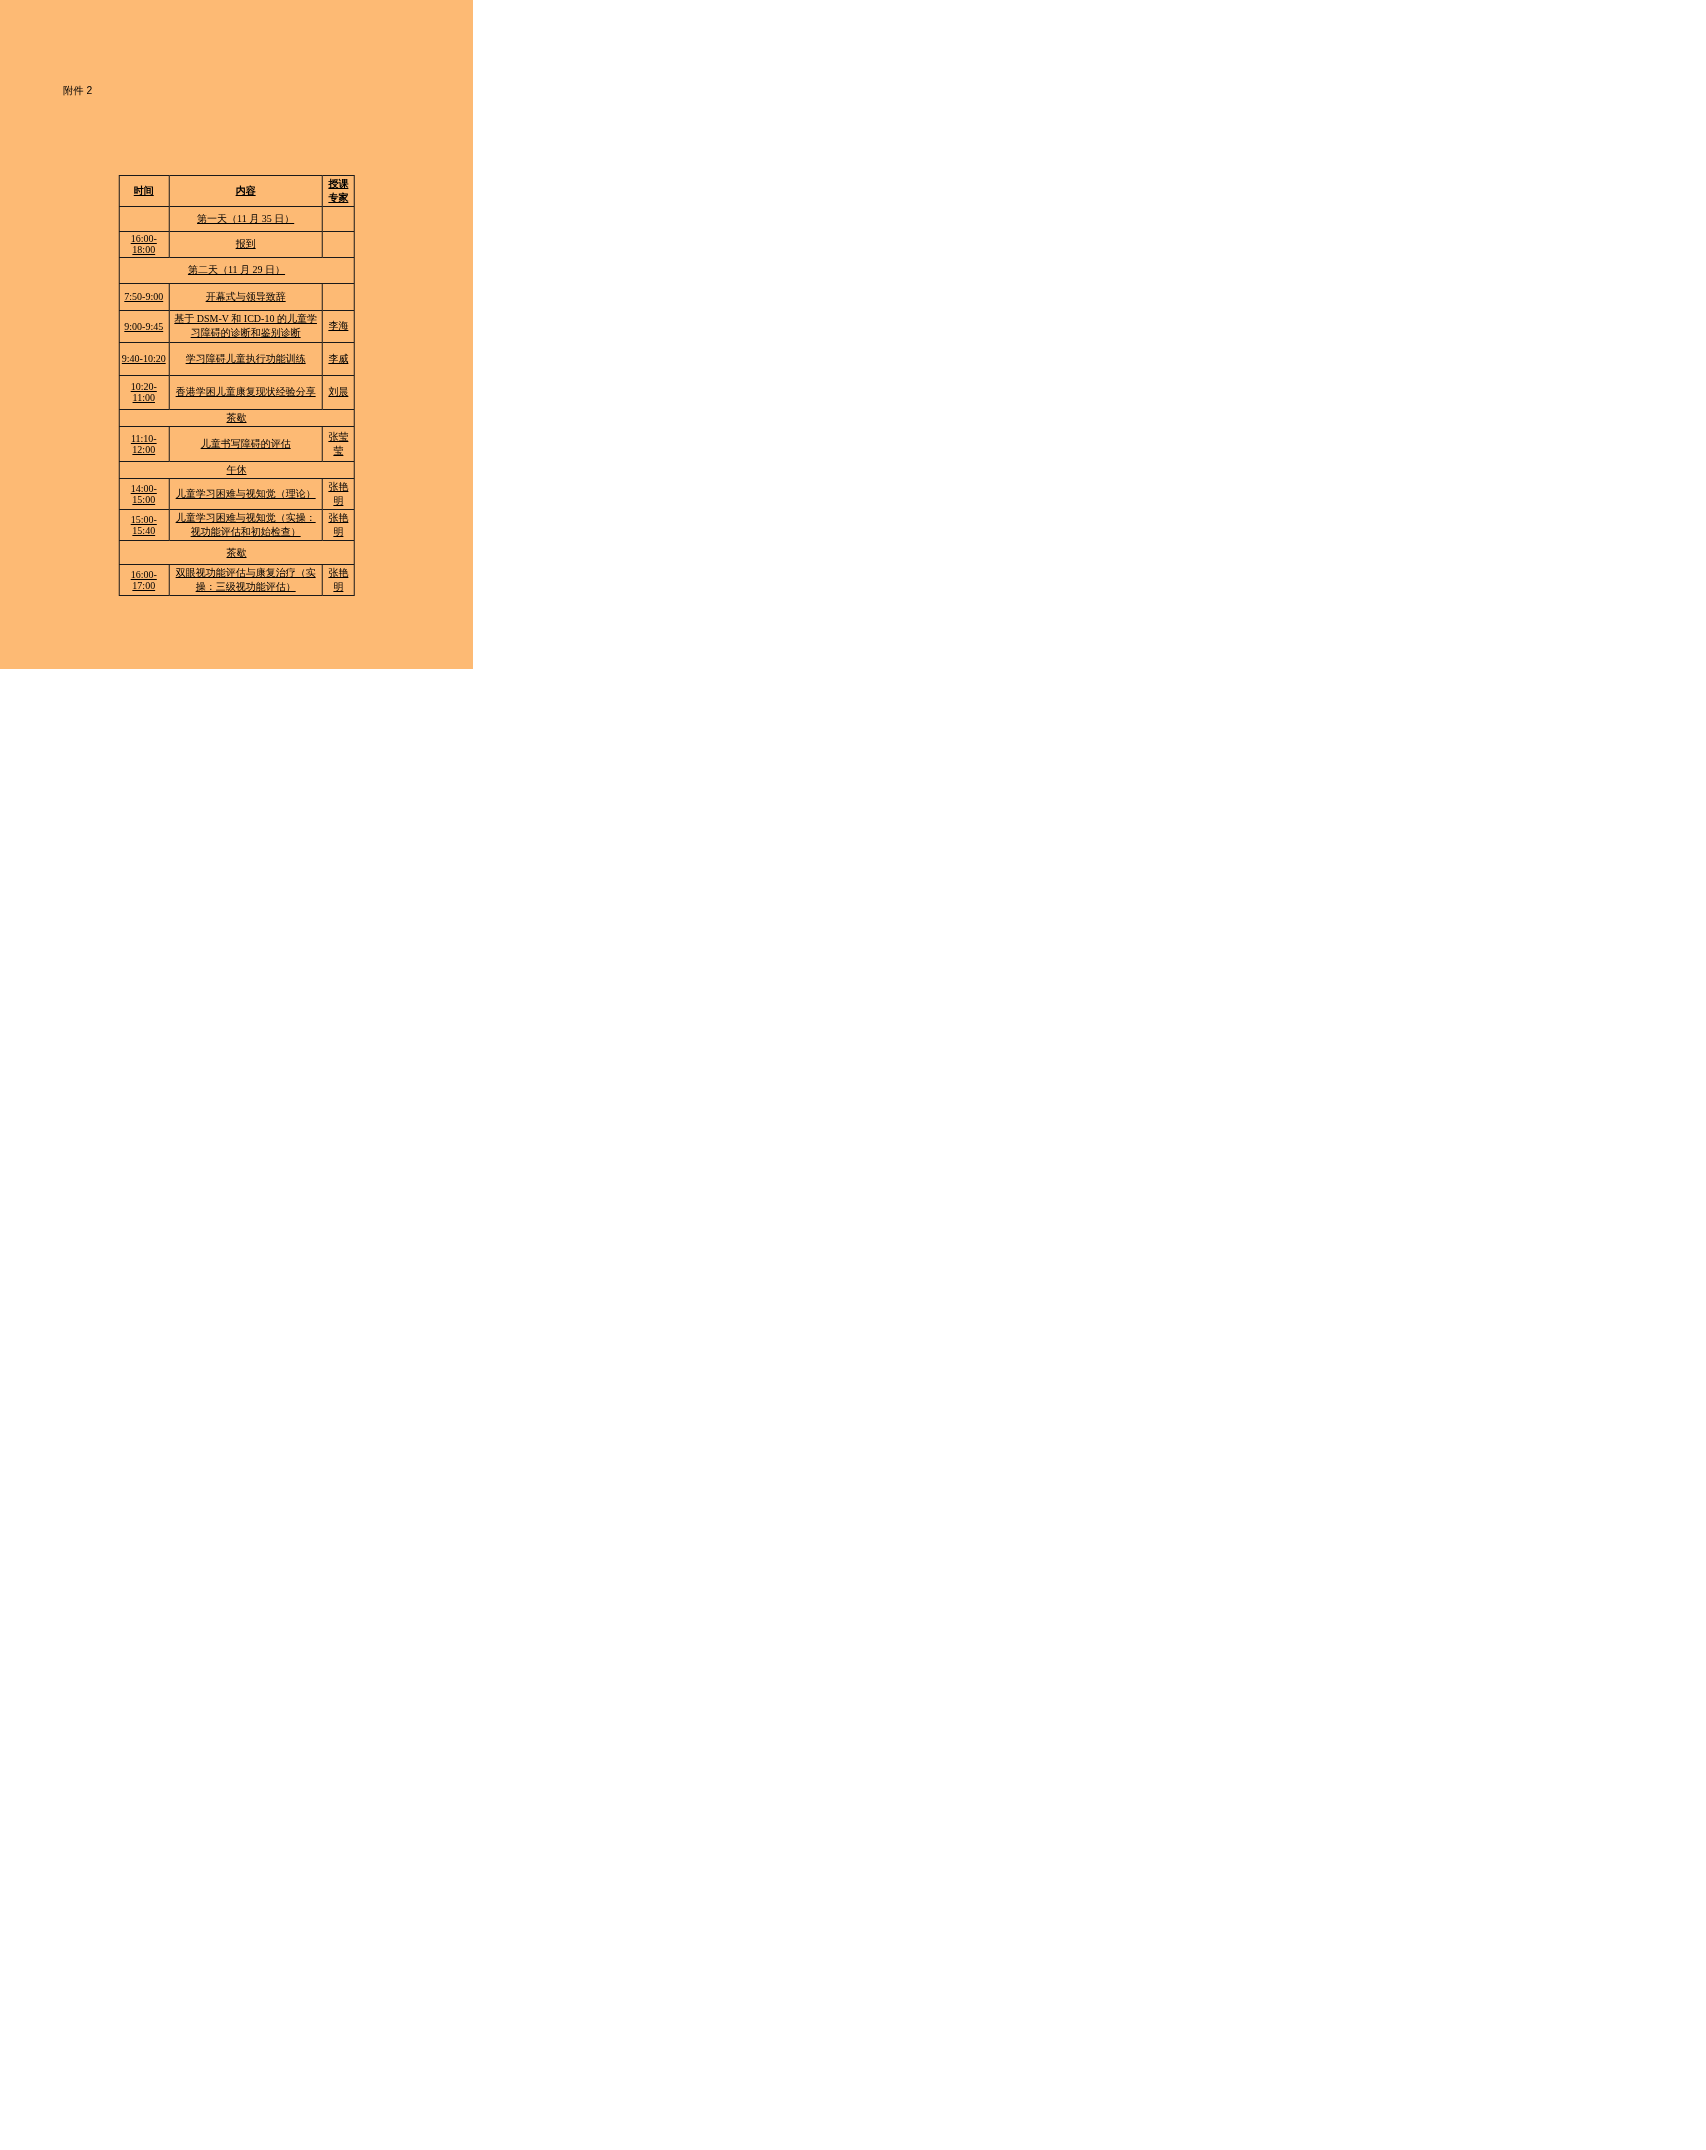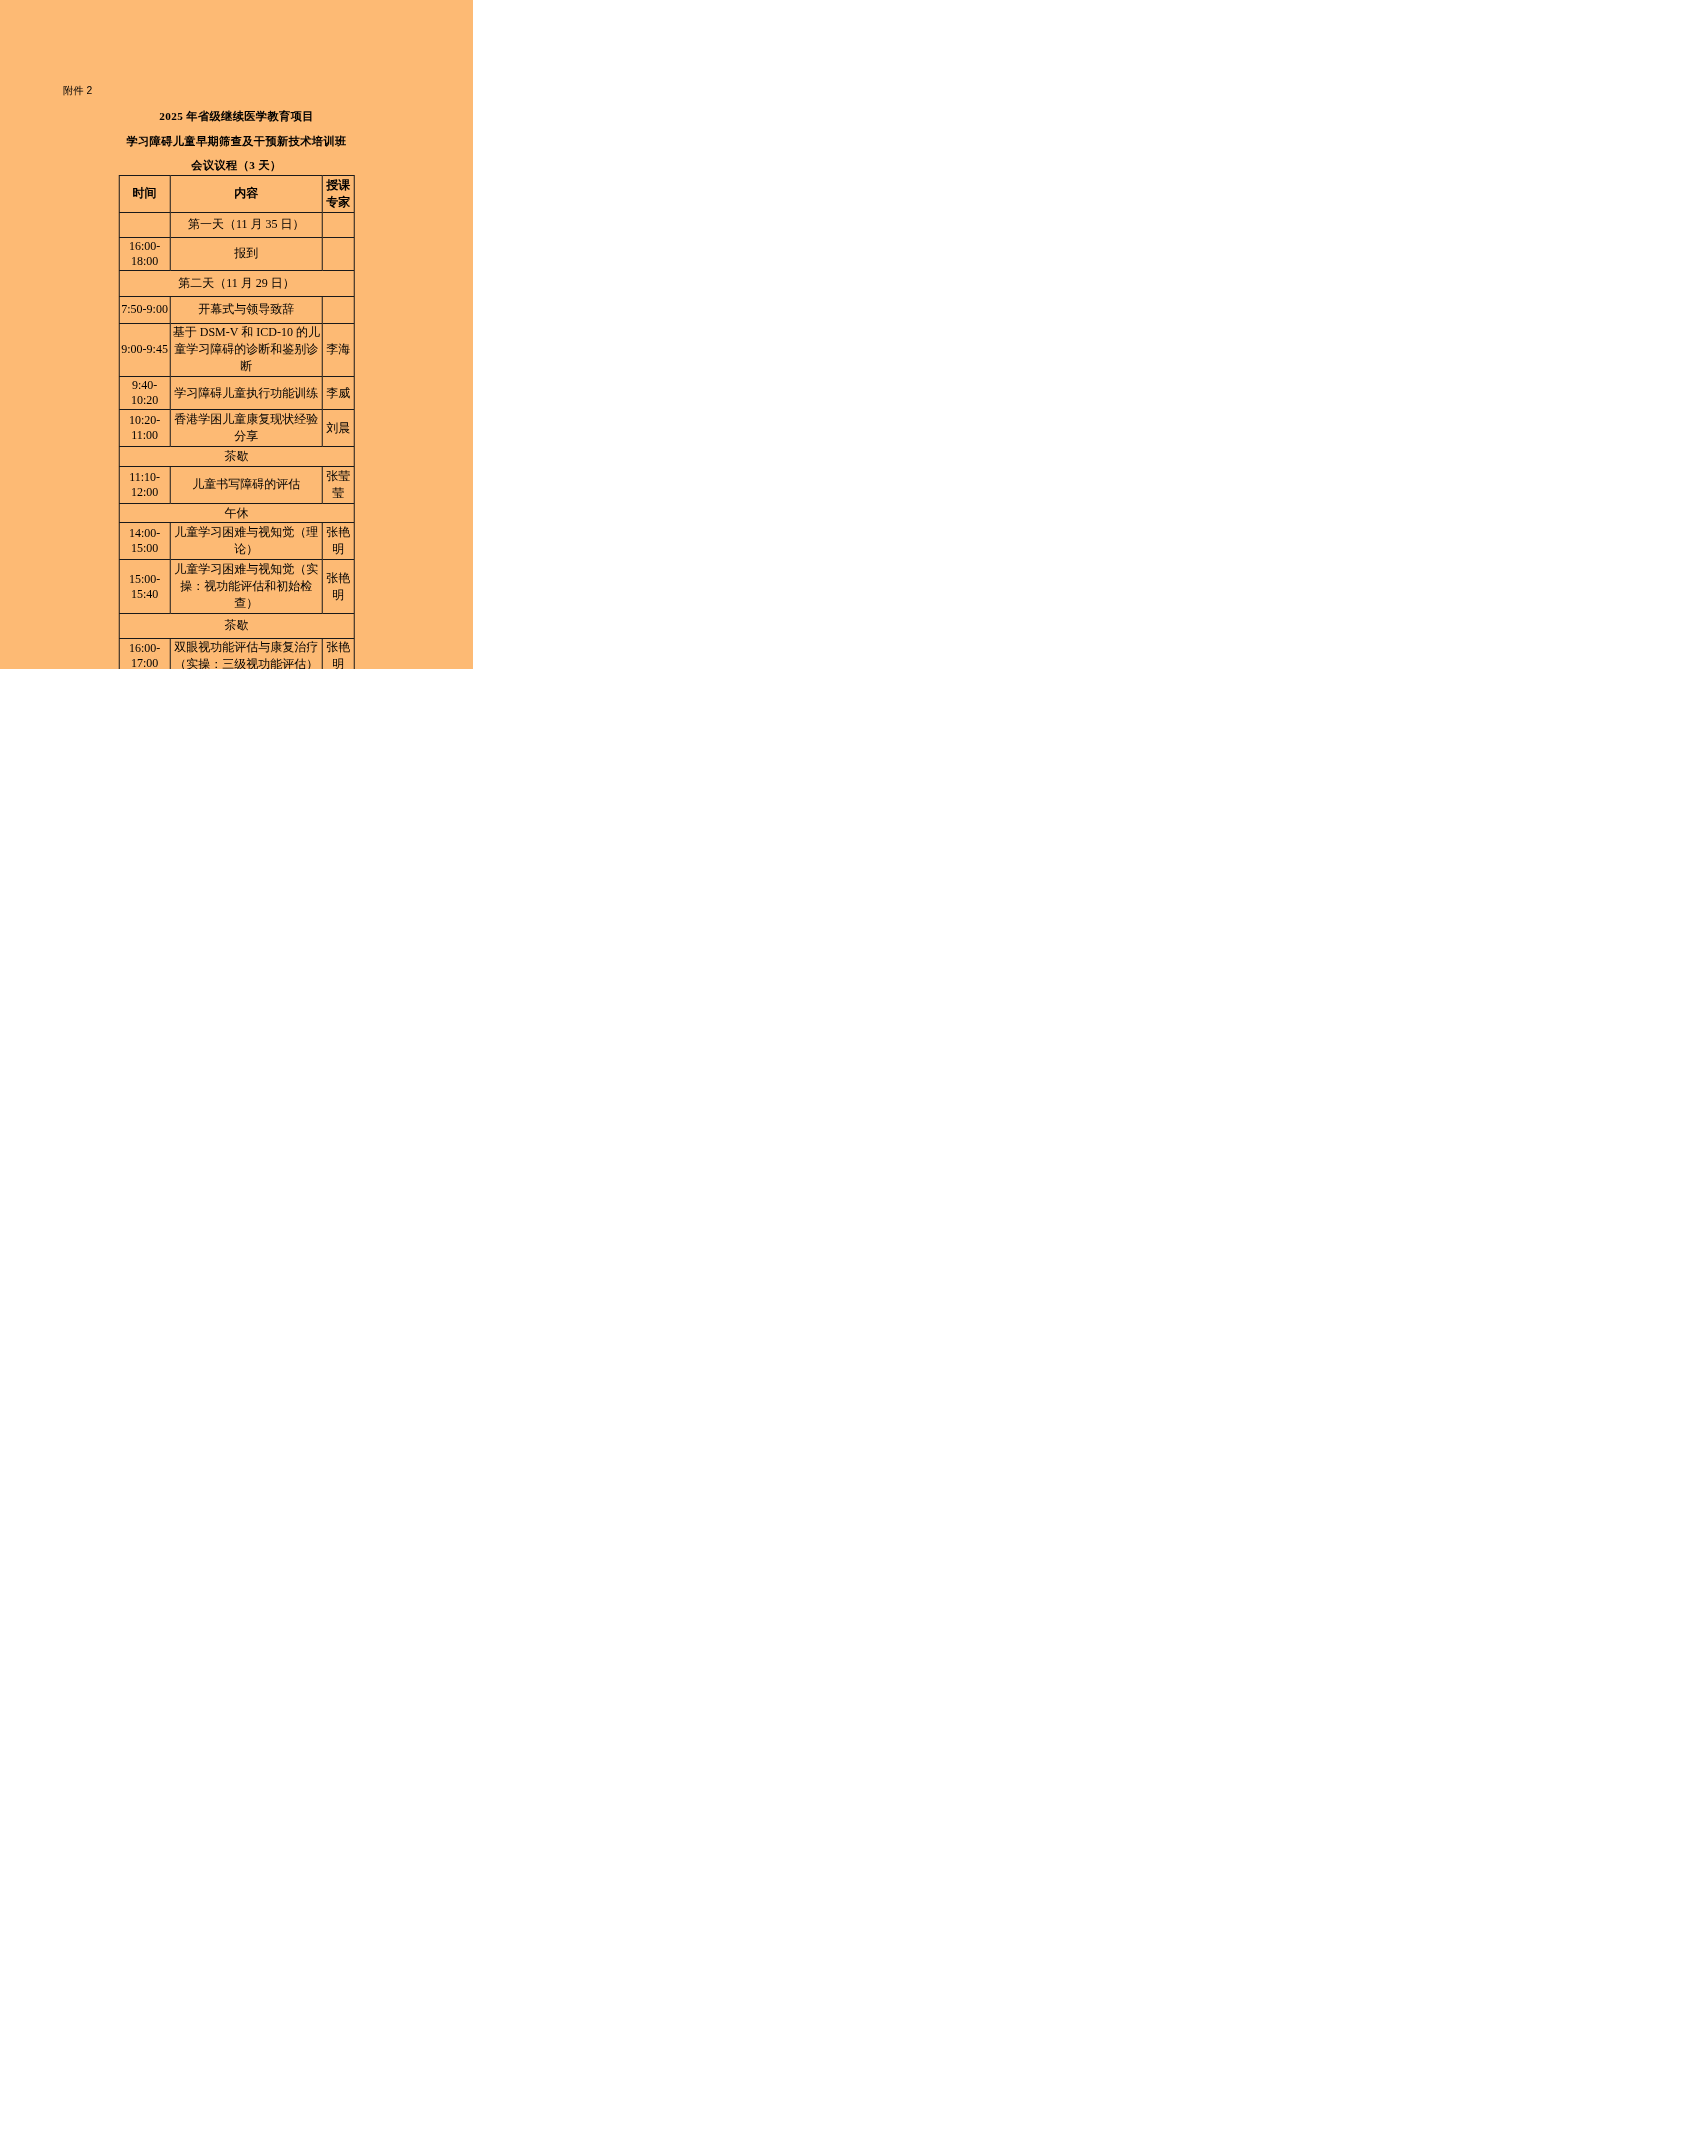--- a/index.html
+++ b/index.html
@@ -39,22 +39,23 @@
     margin-bottom: 7.7px;
     letter-spacing: 0.4px;
   }
   table.agenda {
     position: absolute;
     top: 175px;
     left: 50%;
     transform: translateX(-50%);
     border-collapse: collapse;
     table-layout: fixed;
-    font-size: 12px;
+    font-size: 10px;
     color: #000;
+    text-decoration: underline;
   }
   table.agenda col.c-time    { width: 65px; }
   table.agenda col.c-content { width: 249px; }
   table.agenda col.c-expert  { width: 45px; }
   table.agenda th,
   table.agenda td {
     border-top: 1.7px double #1a1a1a;
     border-bottom: 1.7px double #1a1a1a;
     border-left: 0.6px solid #1a1a1a;
     border-right: 0.6px solid #1a1a1a;
@@ -67,25 +68,20 @@
   table.agenda th { font-weight: bold; }
   td.section-cell { font-weight: normal; }
 </style>
 </head>
 <body>
 
 <div class="page">
 
   <div class="attachment">附件 2</div>
 
-  <div class="titles">
-    <div class="title-line">2025 年省级继续医学教育项目</div>
-    <div class="title-line">学习障碍儿童早期筛查及干预新技术培训班</div>
-    <div class="title-line">会议议程（3 天）</div>
-  </div>
 
   <table class="agenda">
     <colgroup>
       <col class="c-time">
       <col class="c-content">
       <col class="c-expert">
     </colgroup>
 
     <tbody>
         <tr style="height:26px">

